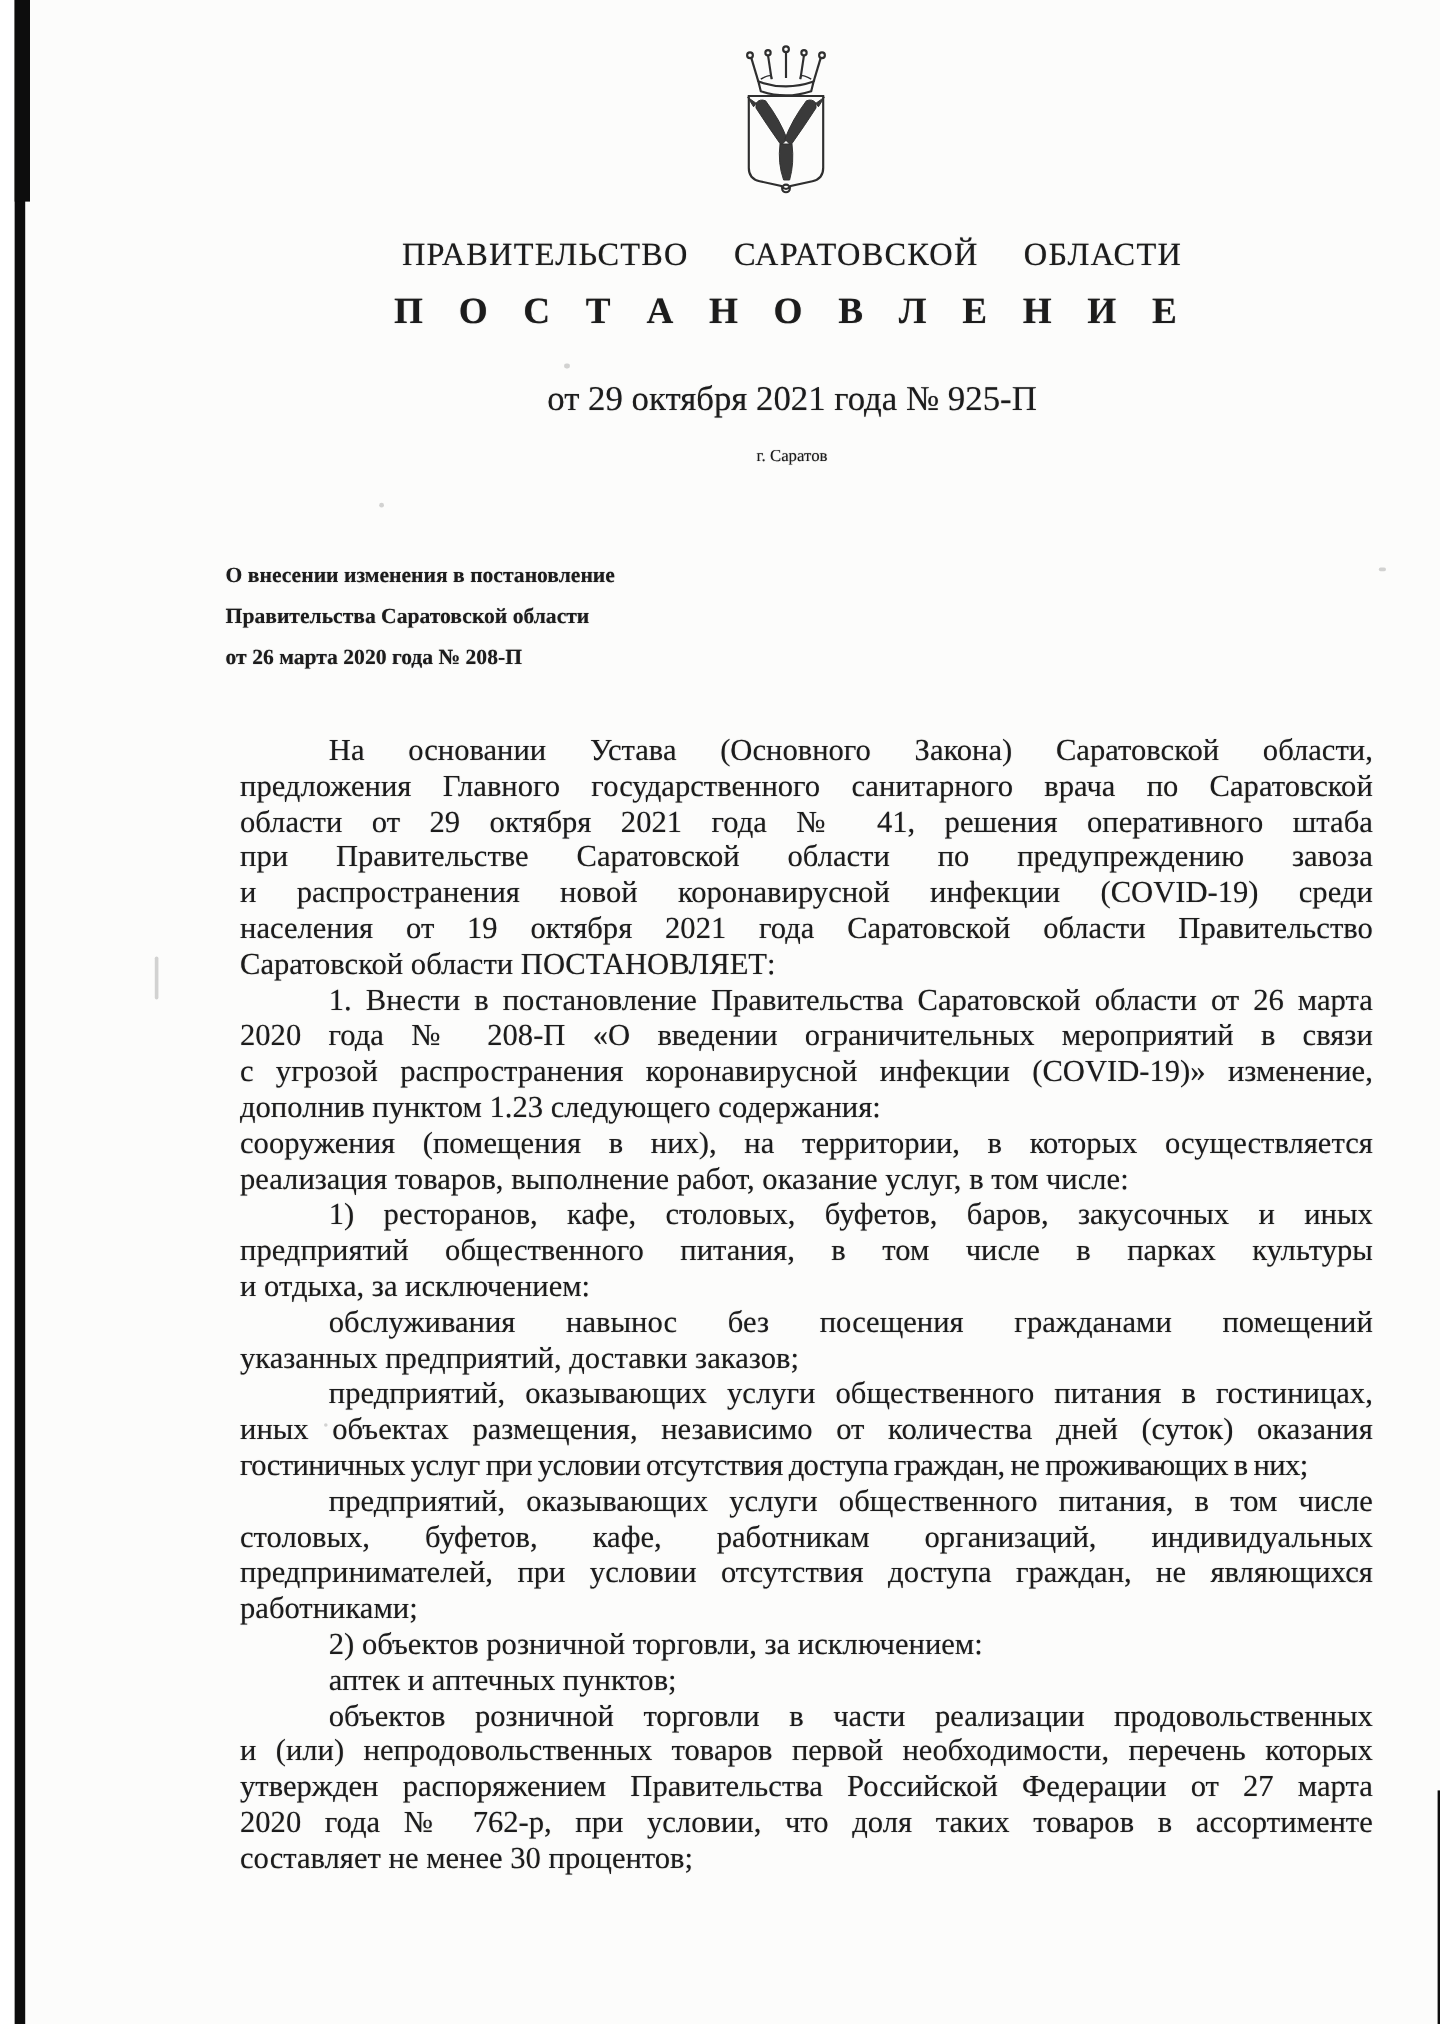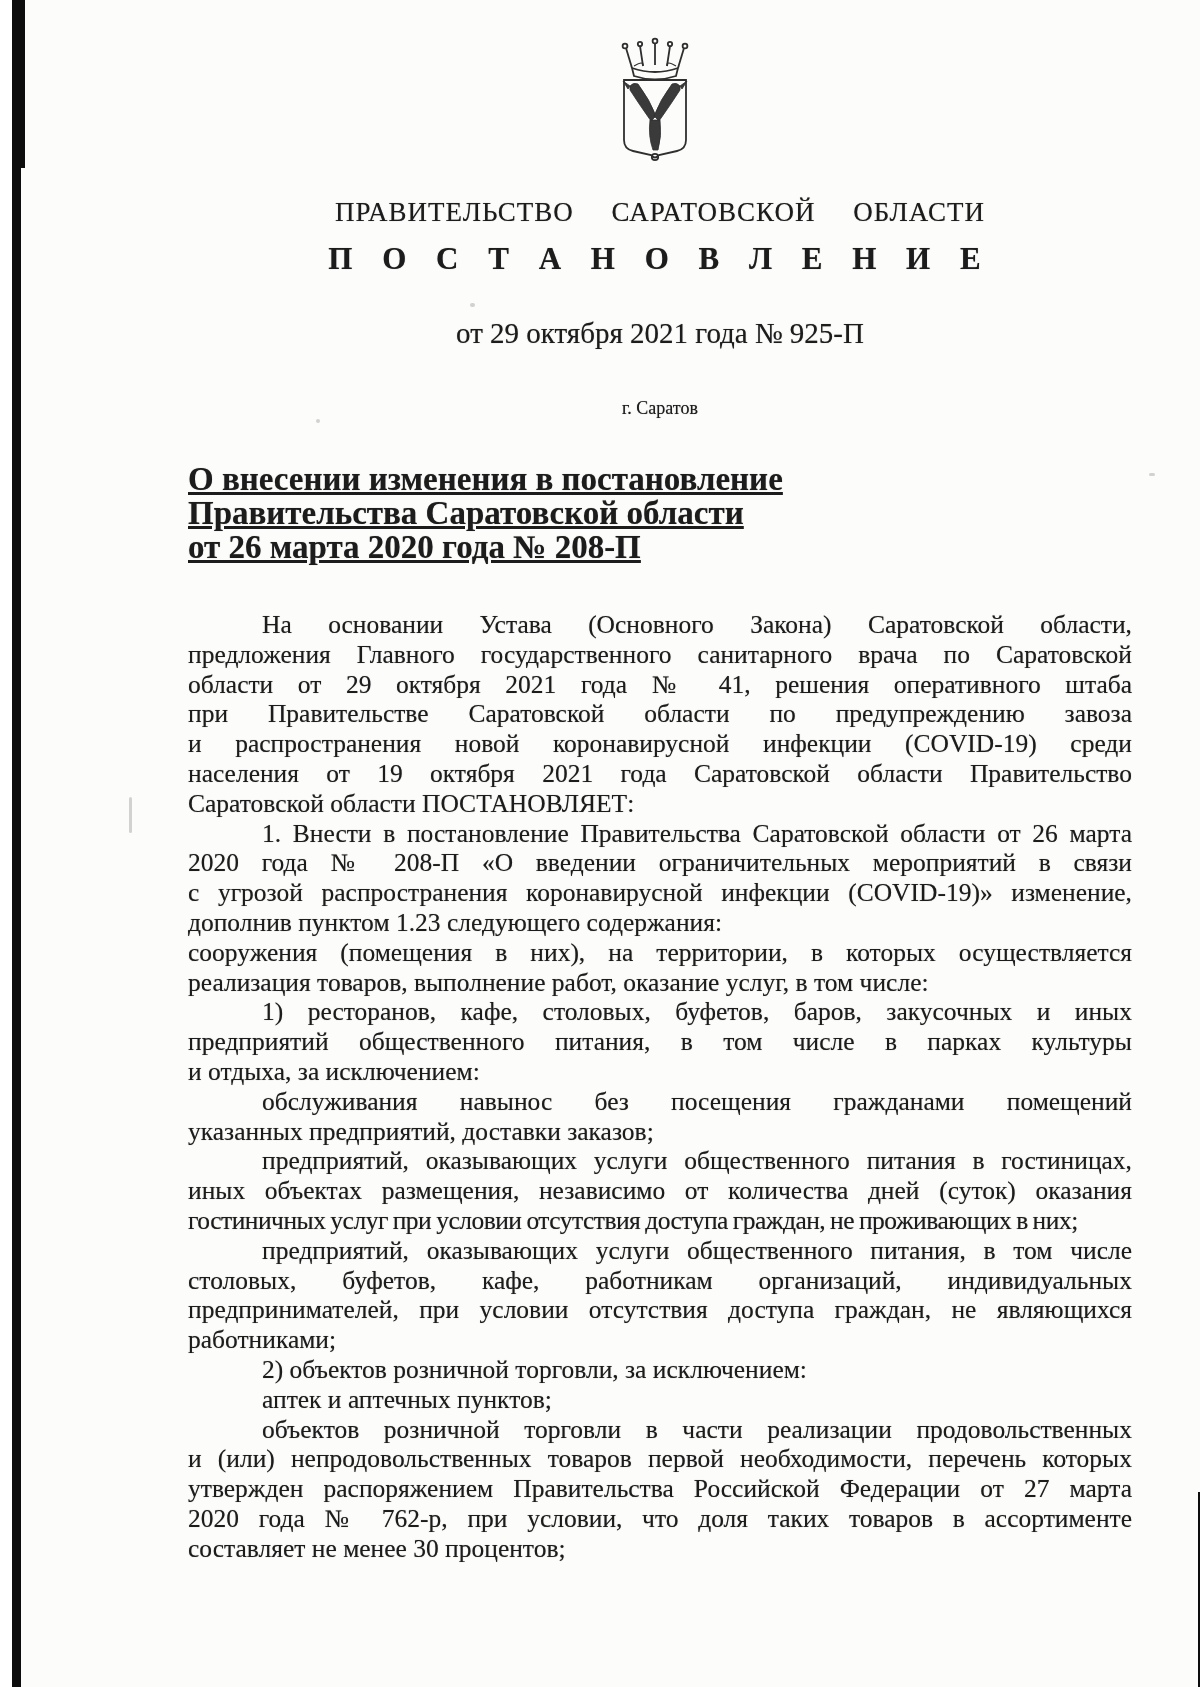--- a/index.html
+++ b/index.html
@@ -29,33 +29,32 @@
 
   
   .hdr{
     position:absolute;left:176px;width:944px;
     text-align:center;white-space:nowrap;
     text-shadow:0 0 0.8px rgba(30,30,30,.55);
   }
   .gov{top:197px;font-size:27px;letter-spacing:1px;word-spacing:30px;}
   .doc-type{top:241px;font-size:31px;font-weight:bold;letter-spacing:11px;}
   .date-line{top:317px;font-size:29px;text-align:center;}
-  .city{top:398px;font-size:18px;}
+  .city{top:373px;font-size:14px;}
 
   
   .title{
     position:absolute;left:176px;top:462px;width:760px;
-    font-size:33px;font-weight:bold;line-height:34px;
+    font-size:18px;font-weight:bold;line-height:34px;
     text-shadow:0 0 0.8px rgba(30,30,30,.55);
-    text-decoration:underline;
   }
 
   
   .body-text{
-    position:absolute;left:176px;top:610px;width:944px;
+    position:absolute;left:188px;top:610px;width:944px;
     font-size:25.5px;line-height:29.8px;
     text-shadow:0 0 0.8px rgba(30,30,30,.5);
   }
   .ln{white-space:nowrap;text-align:justify;text-align-last:justify;}
   .ln.ind{text-indent:74px;}
   .ln.end{text-align-last:left;}
   .ln.tight{letter-spacing:-0.5px;word-spacing:-1px;}
 
   
   .speck{position:absolute;background:#8f8f8f;opacity:.38;border-radius:2px;}

